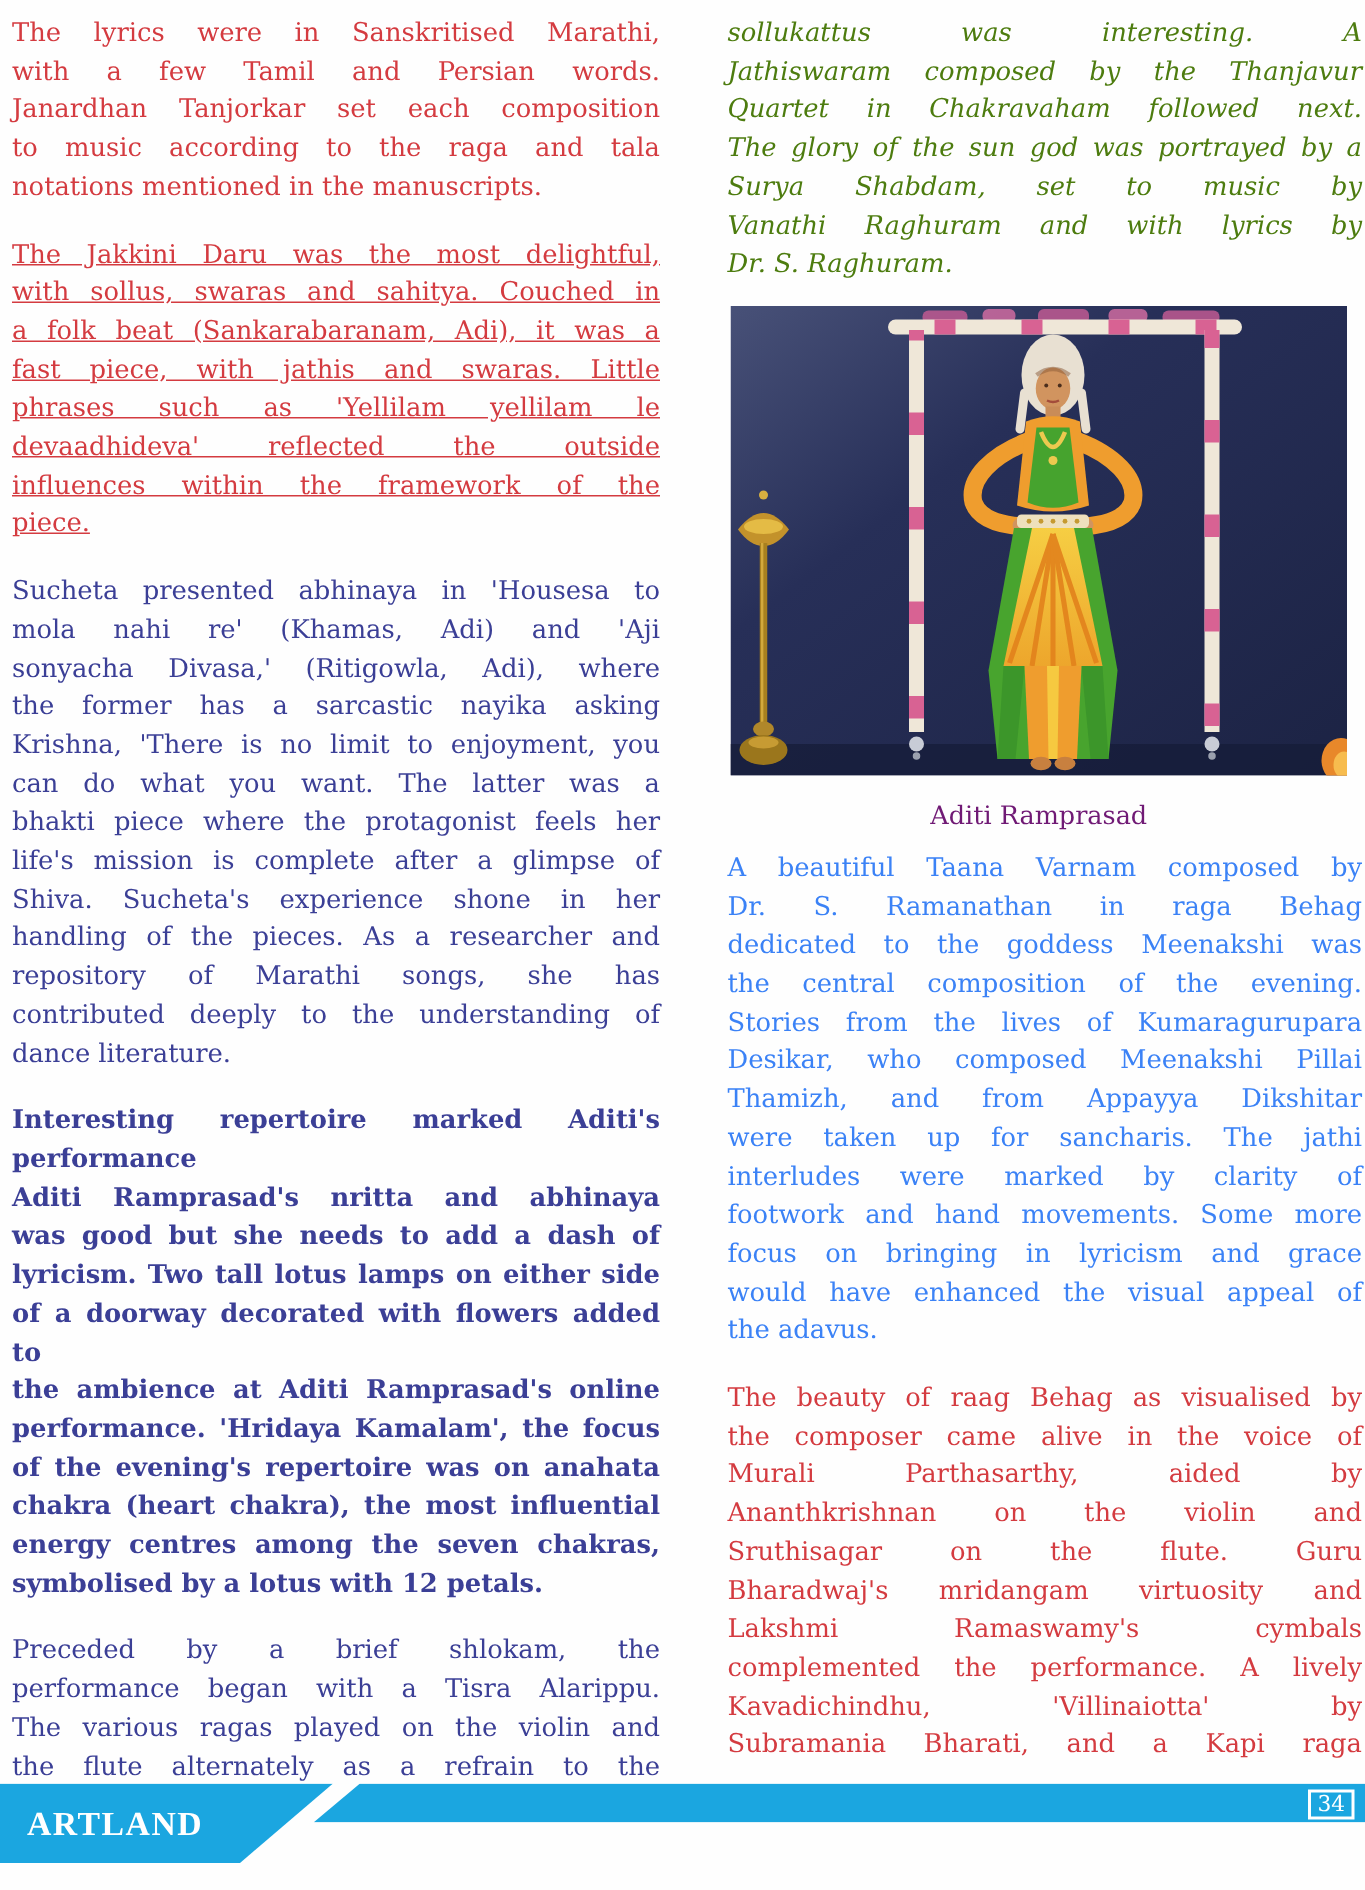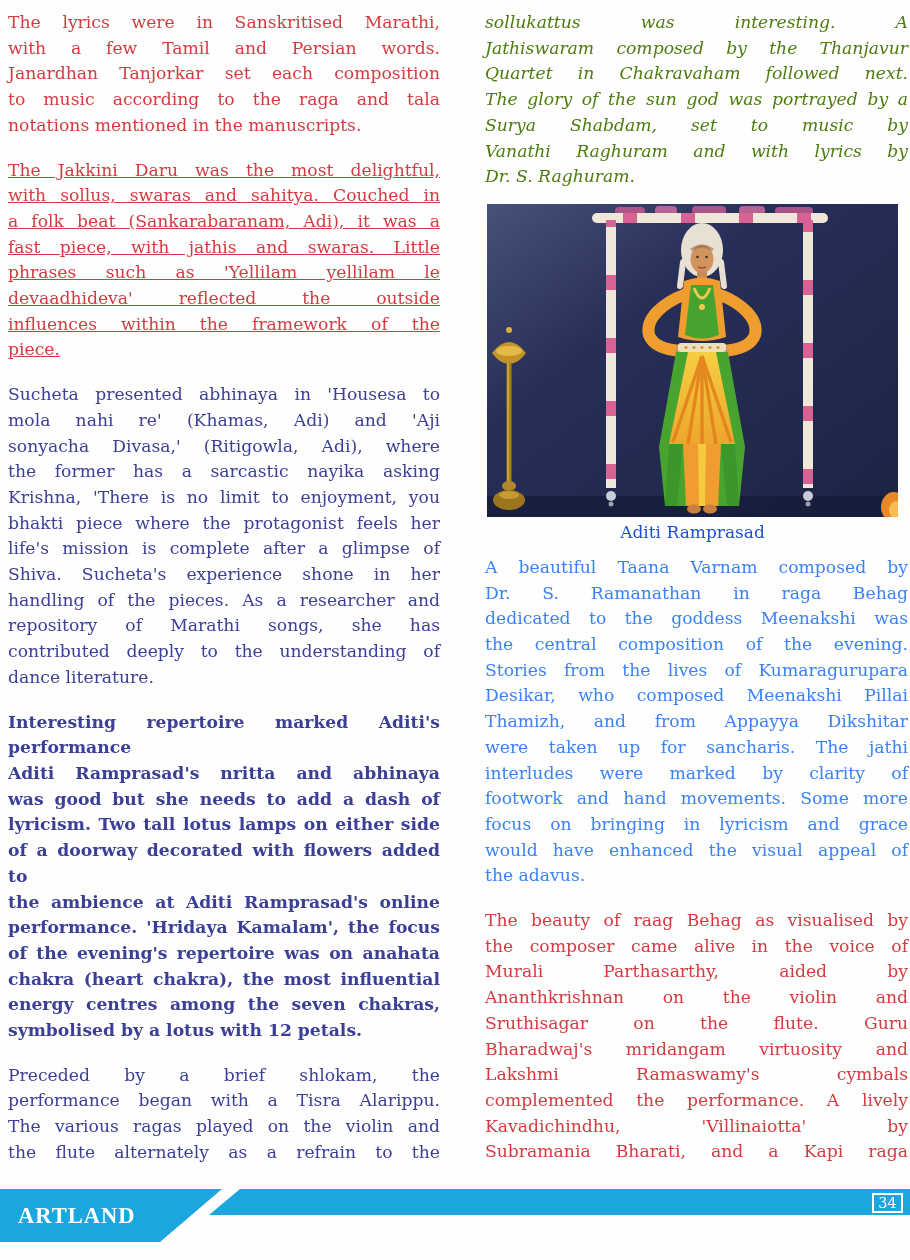--- a/index.html
+++ b/index.html
@@ -13,21 +13,21 @@
   .para{margin:19px 0 0 0;}
   .para:first-child{margin-top:0;}
   .para.attached{margin-top:0;}
   #rc-bottom .para:first-child{margin-top:10px;}
   .para.bold{font-weight:bold;}
   .line{text-align:justify;text-align-last:justify;}
   .line.endline{text-align-last:left;}
   figure.photo{margin:14px 0 0 2px;width:411px;}
   figure.photo svg{display:block;filter:blur(0.45px);}
   figcaption{
-    margin-top:2px;text-align:center;font-size:17px;line-height:26px;color:#1d4ed8;
+    margin-top:14px;text-align:center;font-size:17px;line-height:26px;color:#701a75;
   }
   .footer-band{
     position:absolute;left:0;top:1189px;width:910px;height:26px;
     clip-path:polygon(240px 0, 910px 0, 910px 26px, 209px 26px);
   }
   .page-num-box{
     position:absolute;right:7px;top:4px;width:31px;height:20px;
     border:2px solid #ffffff;box-sizing:border-box;
     display:flex;align-items:center;justify-content:center;
     color:#ffffff;font-size:14.5px;line-height:1;
@@ -63,20 +63,21 @@
         <div class="line">devaadhideva' reflected the outside</div>
         <div class="line">influences within the framework of the</div>
         <div class="line endline">piece.</div>
       </div>
       <div class="para" style="color: rgb(59, 63, 150);">
         <div class="line">Sucheta presented abhinaya in 'Housesa to</div>
         <div class="line">mola nahi re' (Khamas, Adi) and 'Aji</div>
         <div class="line">sonyacha Divasa,' (Ritigowla, Adi), where</div>
         <div class="line">the former has a sarcastic nayika asking</div>
         <div class="line">Krishna, 'There is no limit to enjoyment, you</div>
+        <div class="line">can do what you want. The latter was a</div>
         <div class="line">bhakti piece where the protagonist feels her</div>
         <div class="line">life's mission is complete after a glimpse of</div>
         <div class="line">Shiva. Sucheta's experience shone in her</div>
         <div class="line">handling of the pieces. As a researcher and</div>
         <div class="line">repository of Marathi songs, she has</div>
         <div class="line">contributed deeply to the understanding of</div>
         <div class="line endline">dance literature.</div>
       </div>
       <div class="para bold" style="color: rgb(59, 63, 150);">
         <div class="line">Interesting repertoire marked Aditi's</div>

